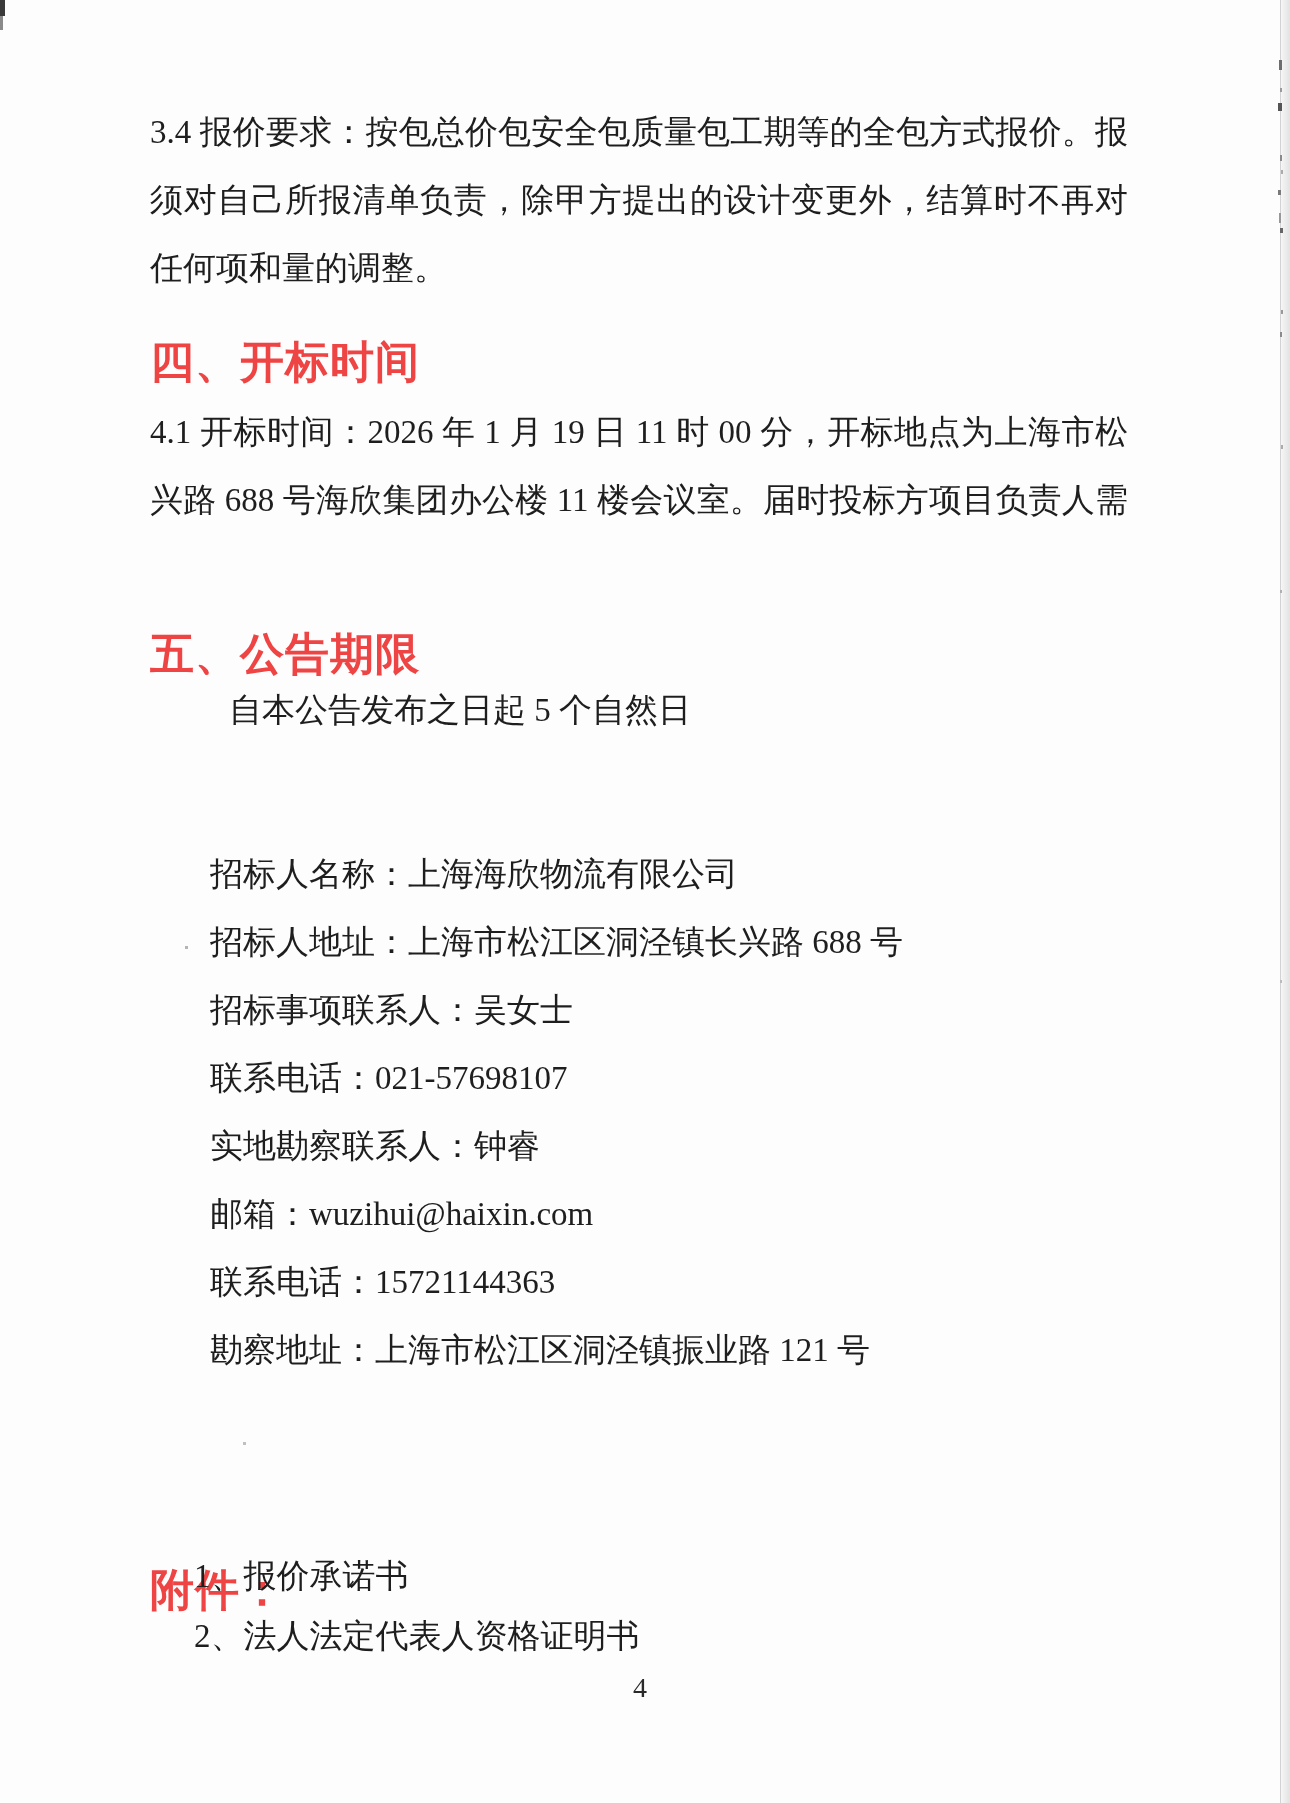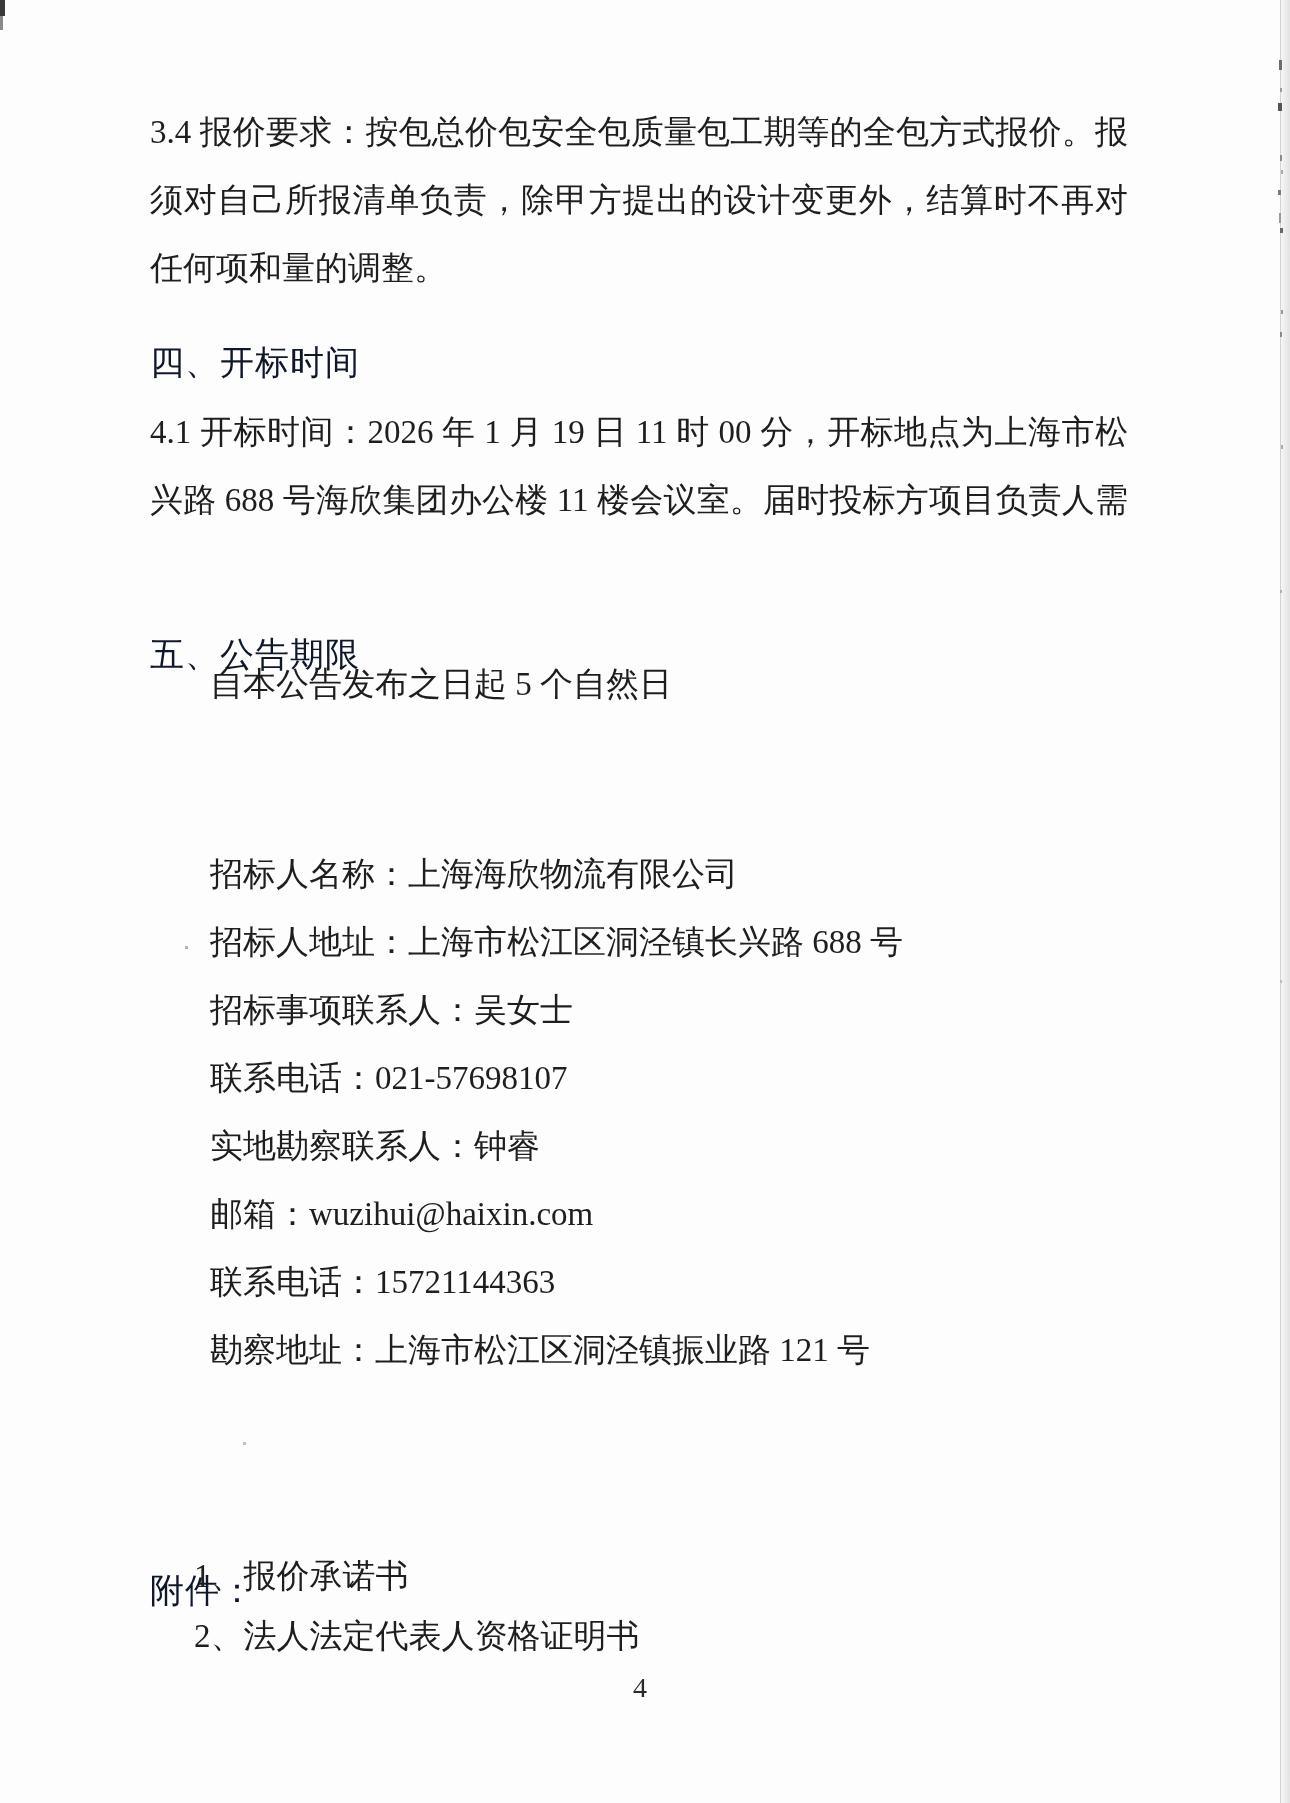--- a/index.html
+++ b/index.html
@@ -11,22 +11,22 @@
     font-family:"Liberation Serif","DejaVu Serif",serif;
     color:#1e1e1e;
   }
   .abs{position:absolute;}
   .para{left:150px;width:978px;font-size:33px;}
   .ln{height:68px;line-height:68px;overflow:hidden;}
   .just{text-align:justify;text-align-last:justify;}
   .heading{
     left:150px;width:978px;height:68px;line-height:68px;
     font-family:"Liberation Sans","DejaVu Sans",sans-serif;
-    font-weight:normal;font-size:34px;letter-spacing:1px;
-    color:#0f172a;margin:0;
+    font-weight:bold;font-size:44px;letter-spacing:1px;
+    color:#ef4444;margin:0;
   }
   .indent{left:210px;width:918px;font-size:33px;}
   .attach-line{left:150px;width:978px;font-size:33px;height:60px;line-height:60px;margin-left:44px;}
   .page-number{
     left:152px;width:976px;height:40px;line-height:40px;
     text-align:center;font-size:28px;color:#2a2a2a;
   }
   
   .edge-band{
     right:0;top:0;width:9px;height:1803px;
@@ -48,21 +48,21 @@
     <div class="ln">任何项和量的调整。</div>
   </div>
 
   <div class="abs heading" style="top:328px;">四、开标时间</div>
   <div class="abs para" style="top:398px;">
     <div class="ln just">4.1 开标时间：2026 年 1 月 19 日 11 时 00 分，开标地点为上海市松江区长</div>
     <div class="ln just">兴路 688 号海欣集团办公楼 11 楼会议室。届时投标方项目负责人需到场参</div>
   </div>
 
   <div class="abs heading" style="top:620px;">五、公告期限</div>
-  <div class="abs indent" style="top:650px;">
+  <div class="abs indent" style="top:676px;margin-left:19px;">
     <div class="ln">自本公告发布之日起 5 个自然日</div>
   </div>
 
   <div class="abs indent" style="top:840px;">
     <div class="ln">招标人名称：上海海欣物流有限公司</div>
     <div class="ln">招标人地址：上海市松江区洞泾镇长兴路 688 号</div>
     <div class="ln">招标事项联系人：吴女士</div>
     <div class="ln">联系电话：021-57698107</div>
     <div class="ln">实地勘察联系人：钟睿</div>
     <div class="ln">邮箱：wuzihui@haixin.com</div>

